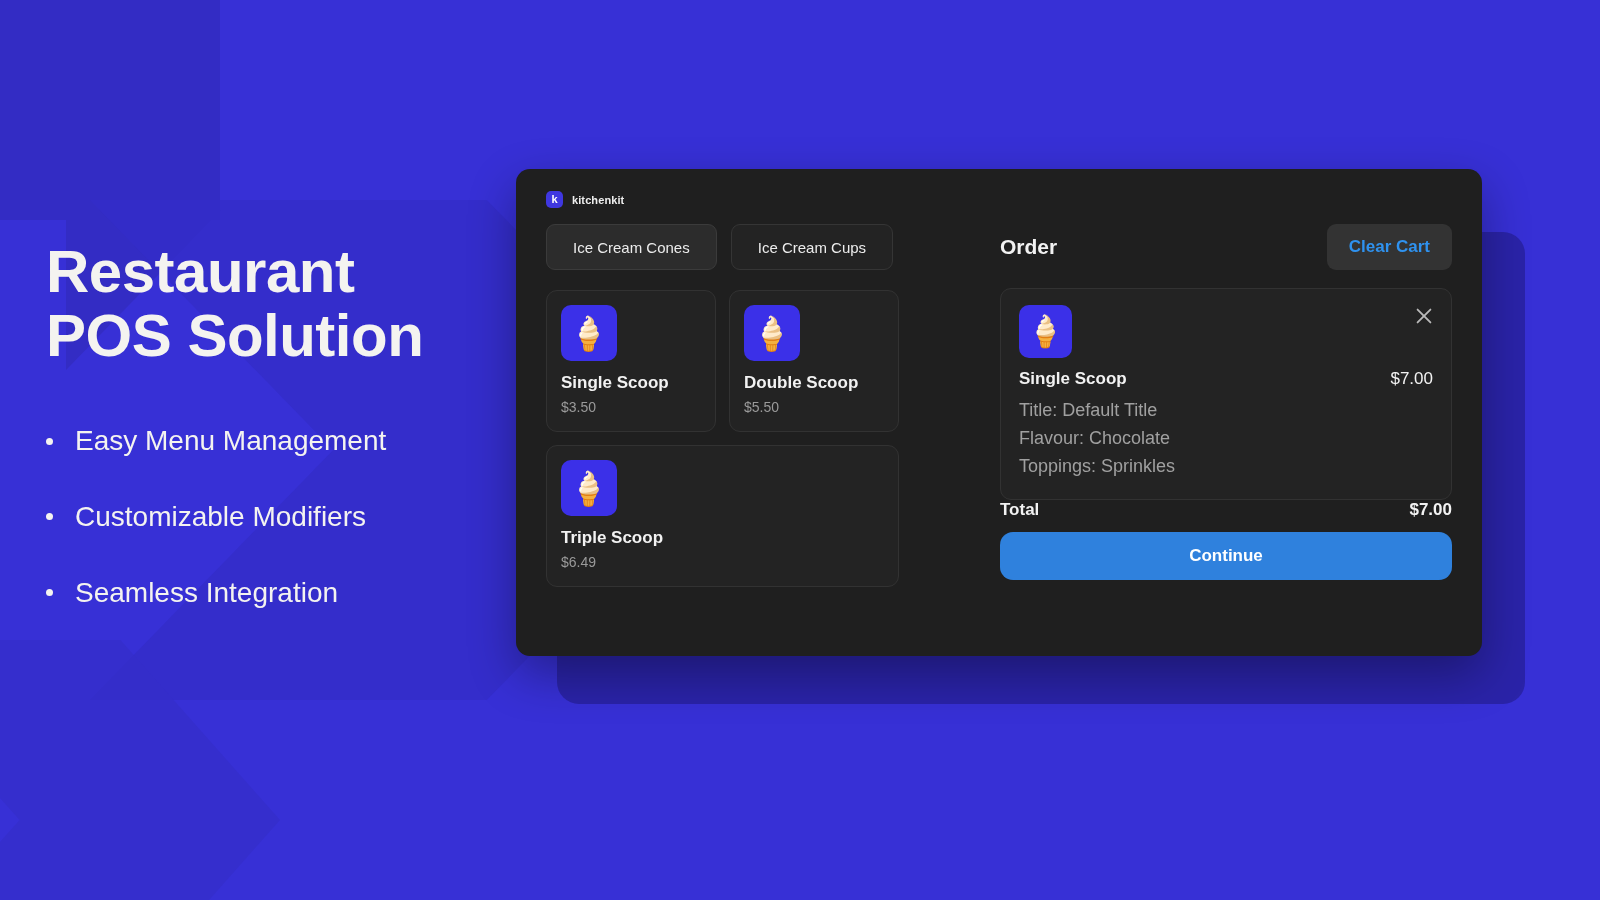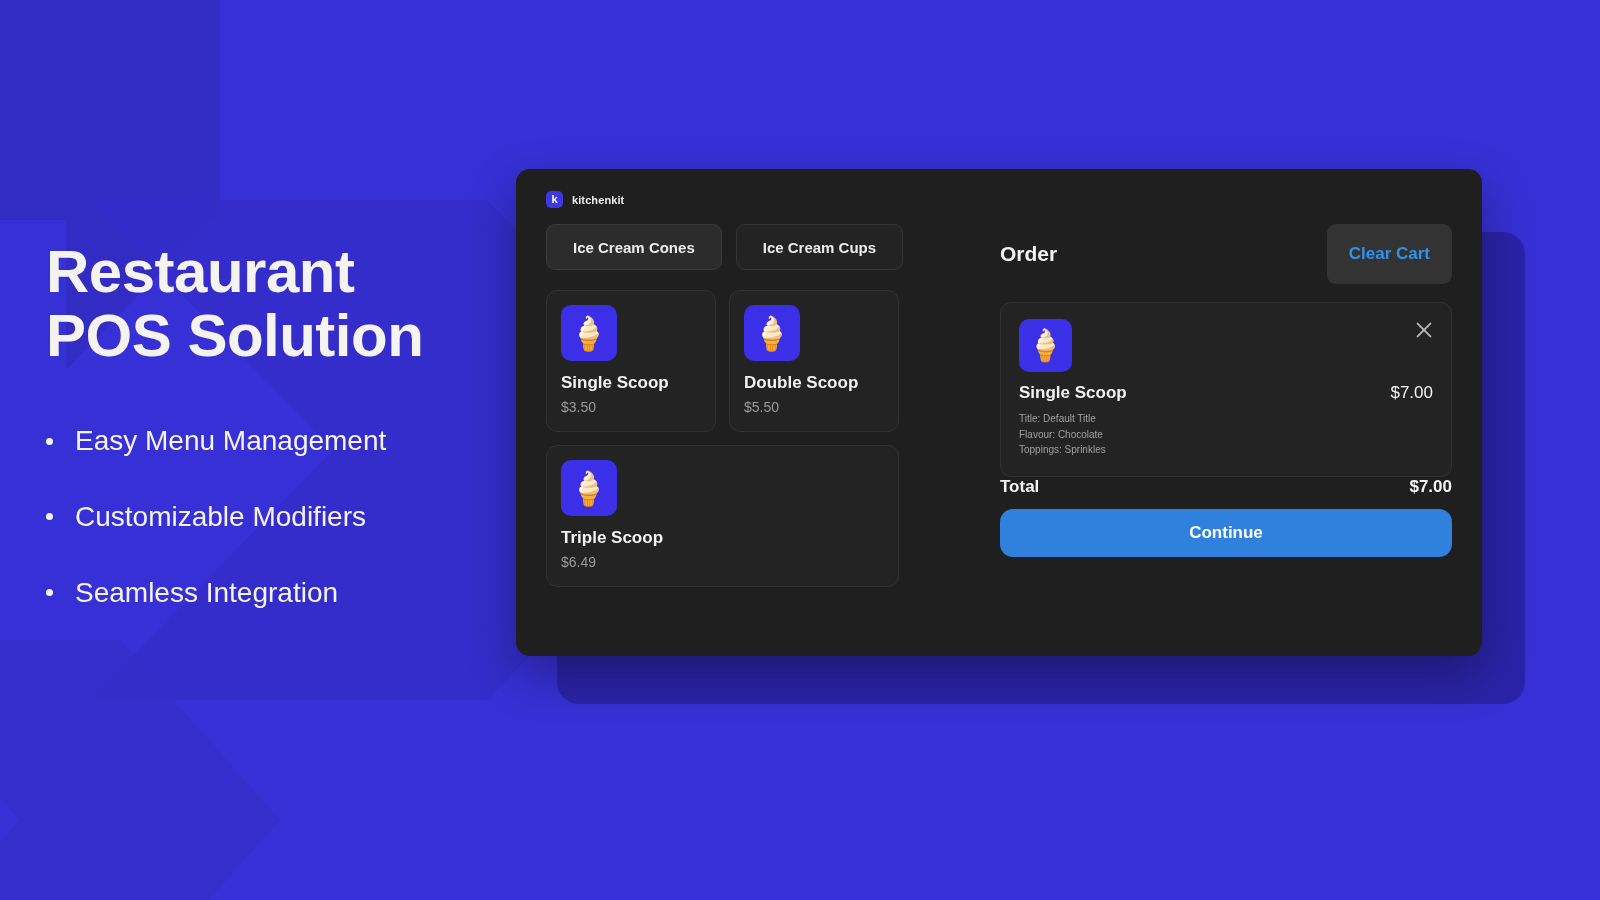--- a/index.html
+++ b/index.html
@@ -89,21 +89,21 @@
   .menu-col { width:420px; flex:0 0 auto; }
   .order-col { flex:1 1 auto; }
 
   .tabs { display:flex; gap:14px; margin-bottom:20px; }
   .tab {
     height:46px; padding:16px 26px;
     display:flex; align-items:center; justify-content:center;
     border-radius:9px;
     font-size:15px; color:#ececec;
     background:#2c2c2c; border:1px solid #3b3b3b;
-    cursor:pointer; white-space:nowrap;font-weight:bold;
+    cursor:pointer; white-space:nowrap;
   }
   .tab.inactive { background:#232323; border-color:#353535; }
 
   .grid { display:flex; flex-wrap:wrap; gap:13px; }
   .product {
     background:#232323; border:1px solid #323232;
     border-radius:11px;
     padding:14px 14px 16px 14px;
     cursor:pointer;
   }
@@ -119,42 +119,42 @@
   .p-name { color:#f2f2f2; font-size:17px; font-weight:700; margin-bottom:6px; }
   .p-price { color:#9a9a9a; font-size:14px; }
 
   .order-head {
     display:flex; align-items:center; justify-content:space-between;
     margin-bottom:18px;
   }
   .order-title { color:#f2f2f2; font-size:21px; font-weight:700; }
   .clear-cart {
     background:#333333; border:none; border-radius:9px;
-    height:60px; padding:0 22px;
+    height:46px; padding:0 22px;
     color:#2f92ef; font-size:17px; font-weight:600;
     cursor:pointer; font-family:inherit;margin-left:21px;
   }
   .cart-item {
     position:relative;
     background:#232323; border:1px solid #323232;
     border-radius:11px;
     padding:16px 18px 18px 18px;
     min-height:160px;
   }
   .ci-thumb {
     width:53px; height:53px; border-radius:10px;
     background:#3b30e8;
     display:flex; align-items:center; justify-content:center;
     font-size:31px; line-height:1; margin-bottom:11px;
   }
   .ci-row { display:flex; align-items:flex-start; justify-content:space-between; }
   .ci-name { color:#f2f2f2; font-size:17px; font-weight:700; }
   .ci-price { color:#f2f2f2; font-size:17px; font-weight:400; }
   .ci-meta { margin-top:8px; }
-  .ci-meta div { color:#a0a0a0; font-size:10px; line-height:1.55; }
+  .ci-meta div { color:#a0a0a0; font-size:18px; line-height:1.55; }
   .ci-close {
     position:absolute; right:16px; top:16px;
     width:22px; height:22px; cursor:pointer;
     color:#b9b9b9;
   }
   .ci-close svg { display:block; width:22px; height:22px; }
 
   .totals {
     display:flex; align-items:center; justify-content:space-between;
     margin-bottom:12px;

